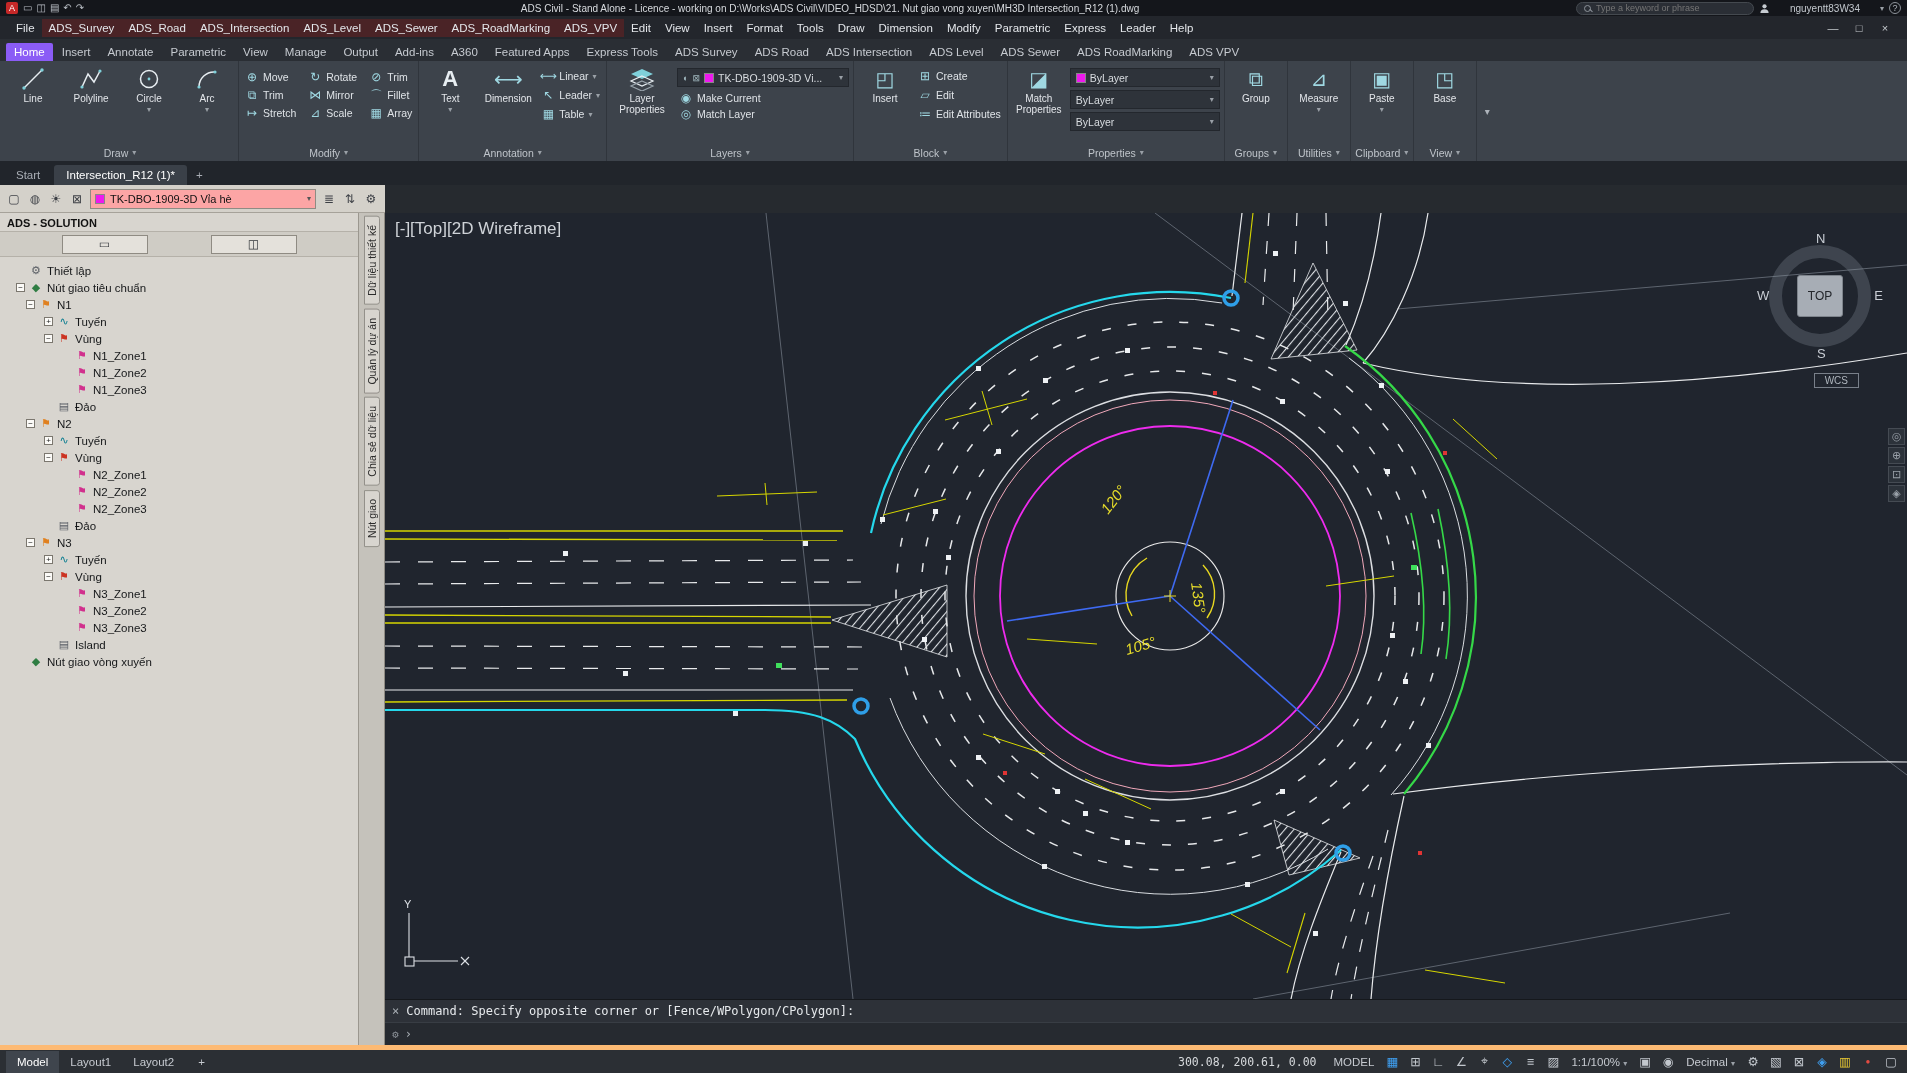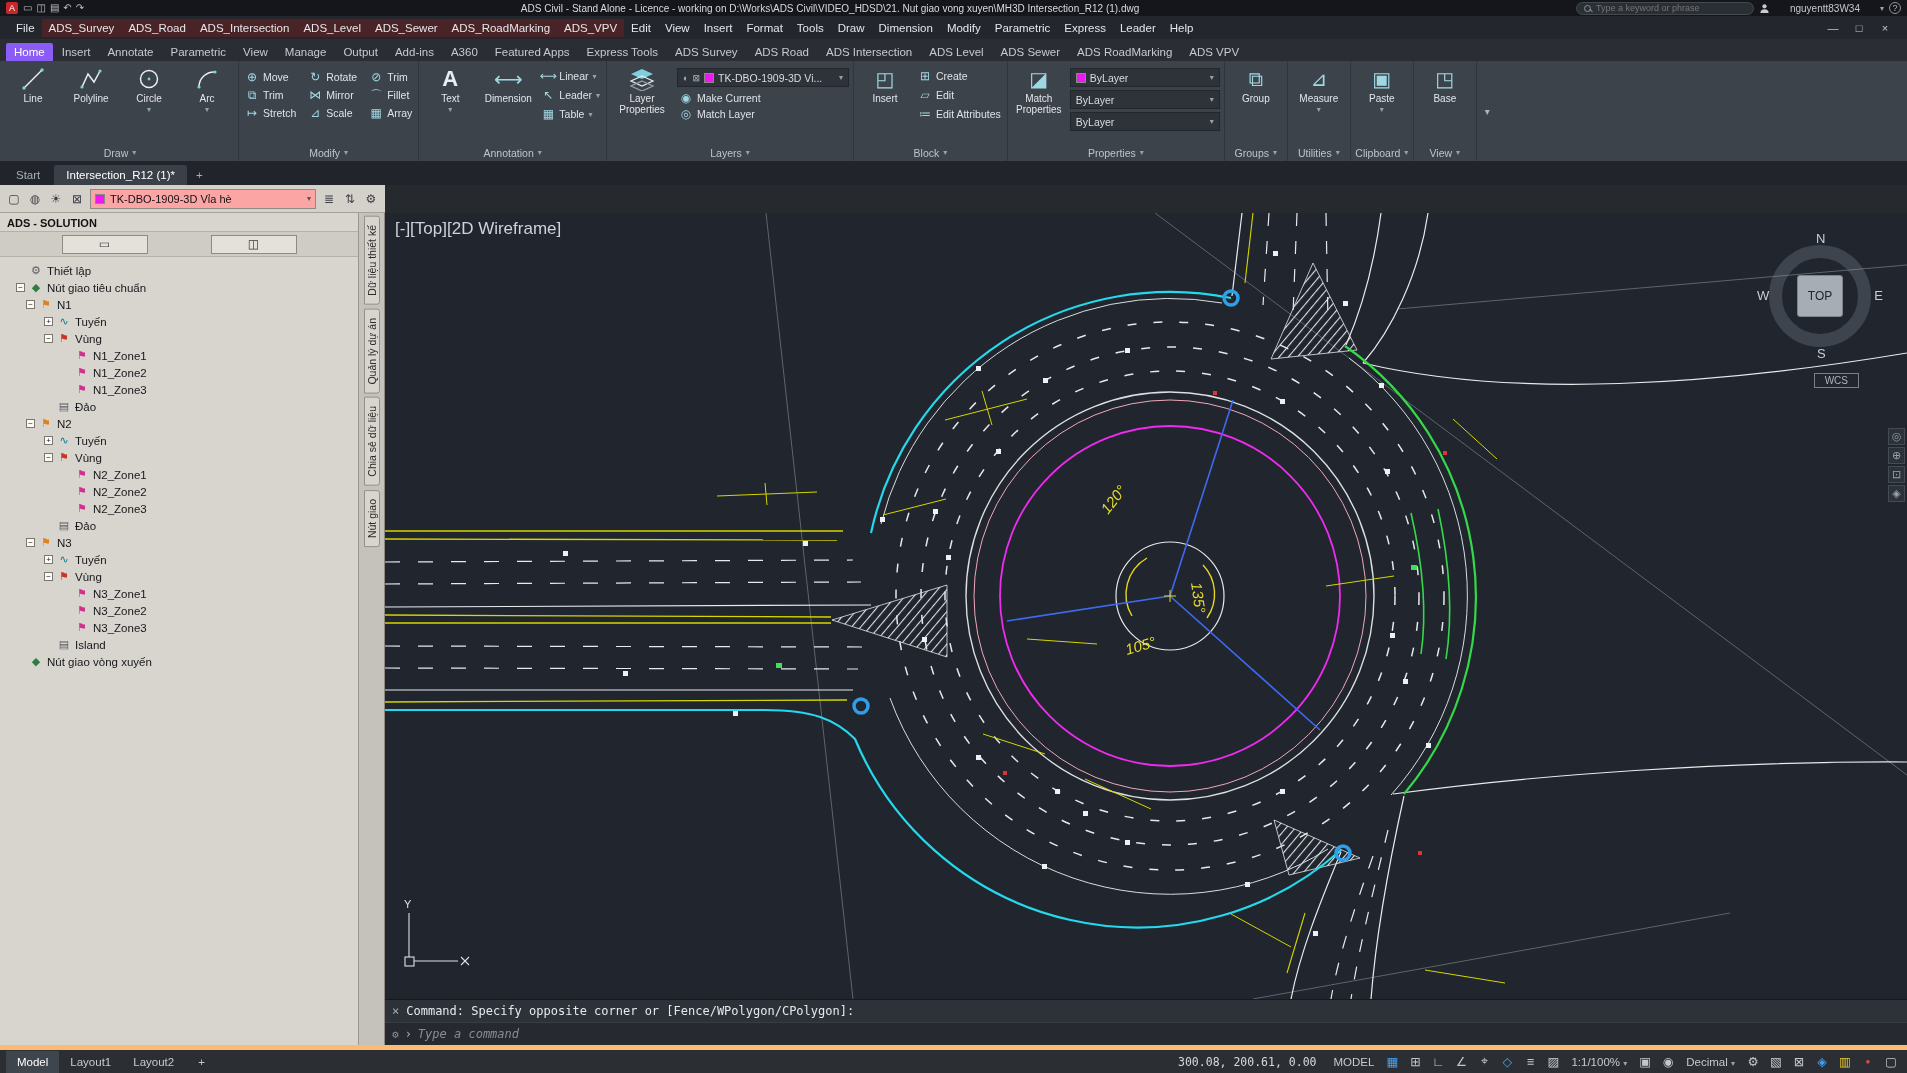--- a/index.html
+++ b/index.html
@@ -886,21 +886,20 @@
     </div>
 
     <div class="cmdwin">
       <div class="cmd-history">
         <span class="cmd-close">×</span>
         <span>Command: Specify opposite corner or [Fence/WPolygon/CPolygon]:</span>
       </div>
       <div class="cmd-input">
         <span class="cmd-gear">⚙</span>
         <span class="cmd-prompt">›</span>
-        <input class="cmd-field" placeholder="Type a command" style="">
       </div>
     </div>
   </div>
 </div>
 
 <div class="statusbar">
   <span style="display:flex">
 
   <span class="ltab active">Model</span>
       <span class="ltab">Layout1</span>

